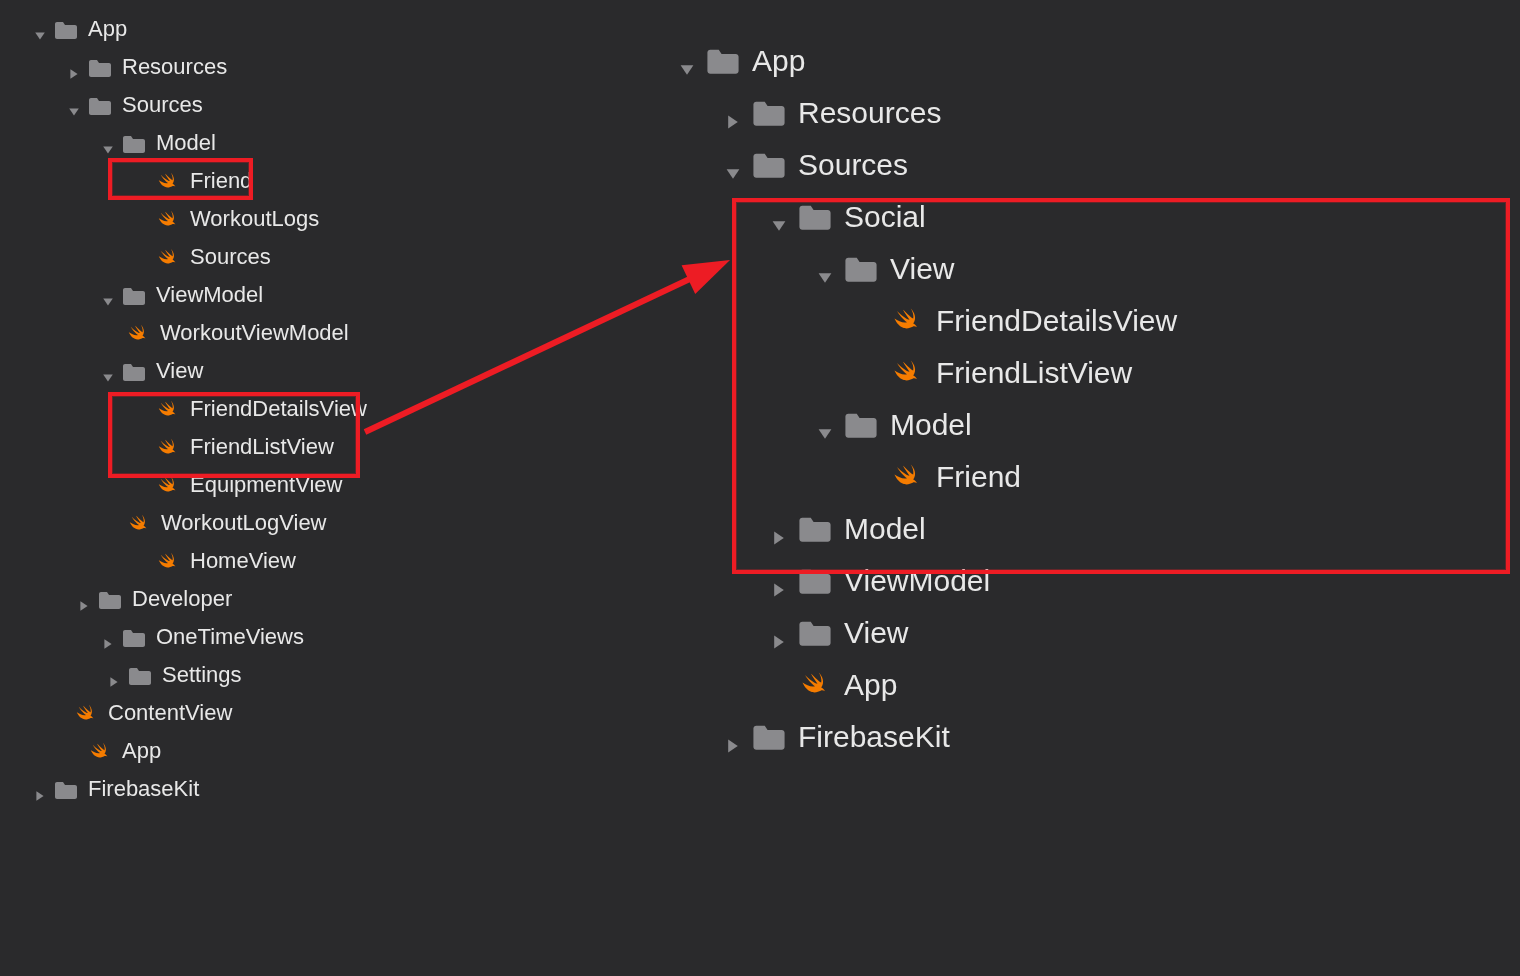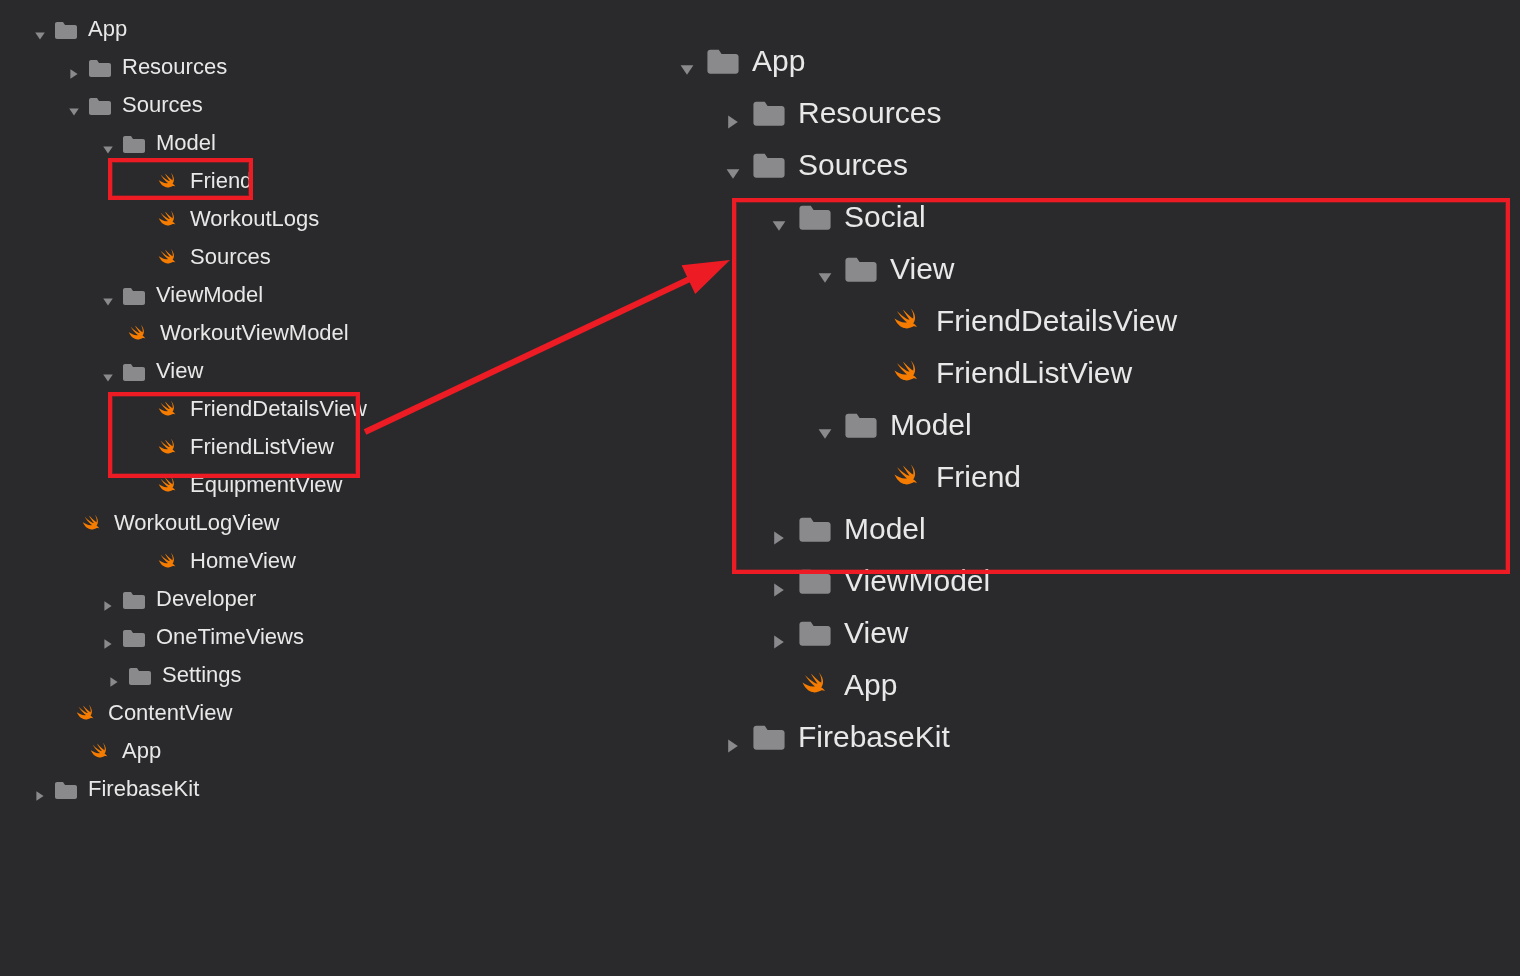--- a/index.html
+++ b/index.html
@@ -227,21 +227,21 @@
           <use href="#sym-chev"></use>
         </svg>
       </span>
       <span class="ico">
         <svg>
           <use href="#sym-swift"></use>
         </svg>
       </span>
       <span class="lbl">EquipmentView</span>
     </div>
-    <div class="row" style="padding-left:58px">
+    <div class="row" style="padding-left:105px">
       <span class="chev chev-none">
         <svg>
           <use href="#sym-chev"></use>
         </svg>
       </span>
       <span class="ico">
         <svg>
           <use href="#sym-swift"></use>
         </svg>
       </span>
@@ -253,21 +253,21 @@
           <use href="#sym-chev"></use>
         </svg>
       </span>
       <span class="ico">
         <svg>
           <use href="#sym-swift"></use>
         </svg>
       </span>
       <span class="lbl">HomeView</span>
     </div>
-    <div class="row" style="padding-left:100px">
+    <div class="row" style="padding-left:76px">
       <span class="chev">
         <svg>
           <use href="#sym-chev"></use>
         </svg>
       </span>
       <span class="ico">
         <svg>
           <use href="#sym-folder"></use>
         </svg>
       </span>

